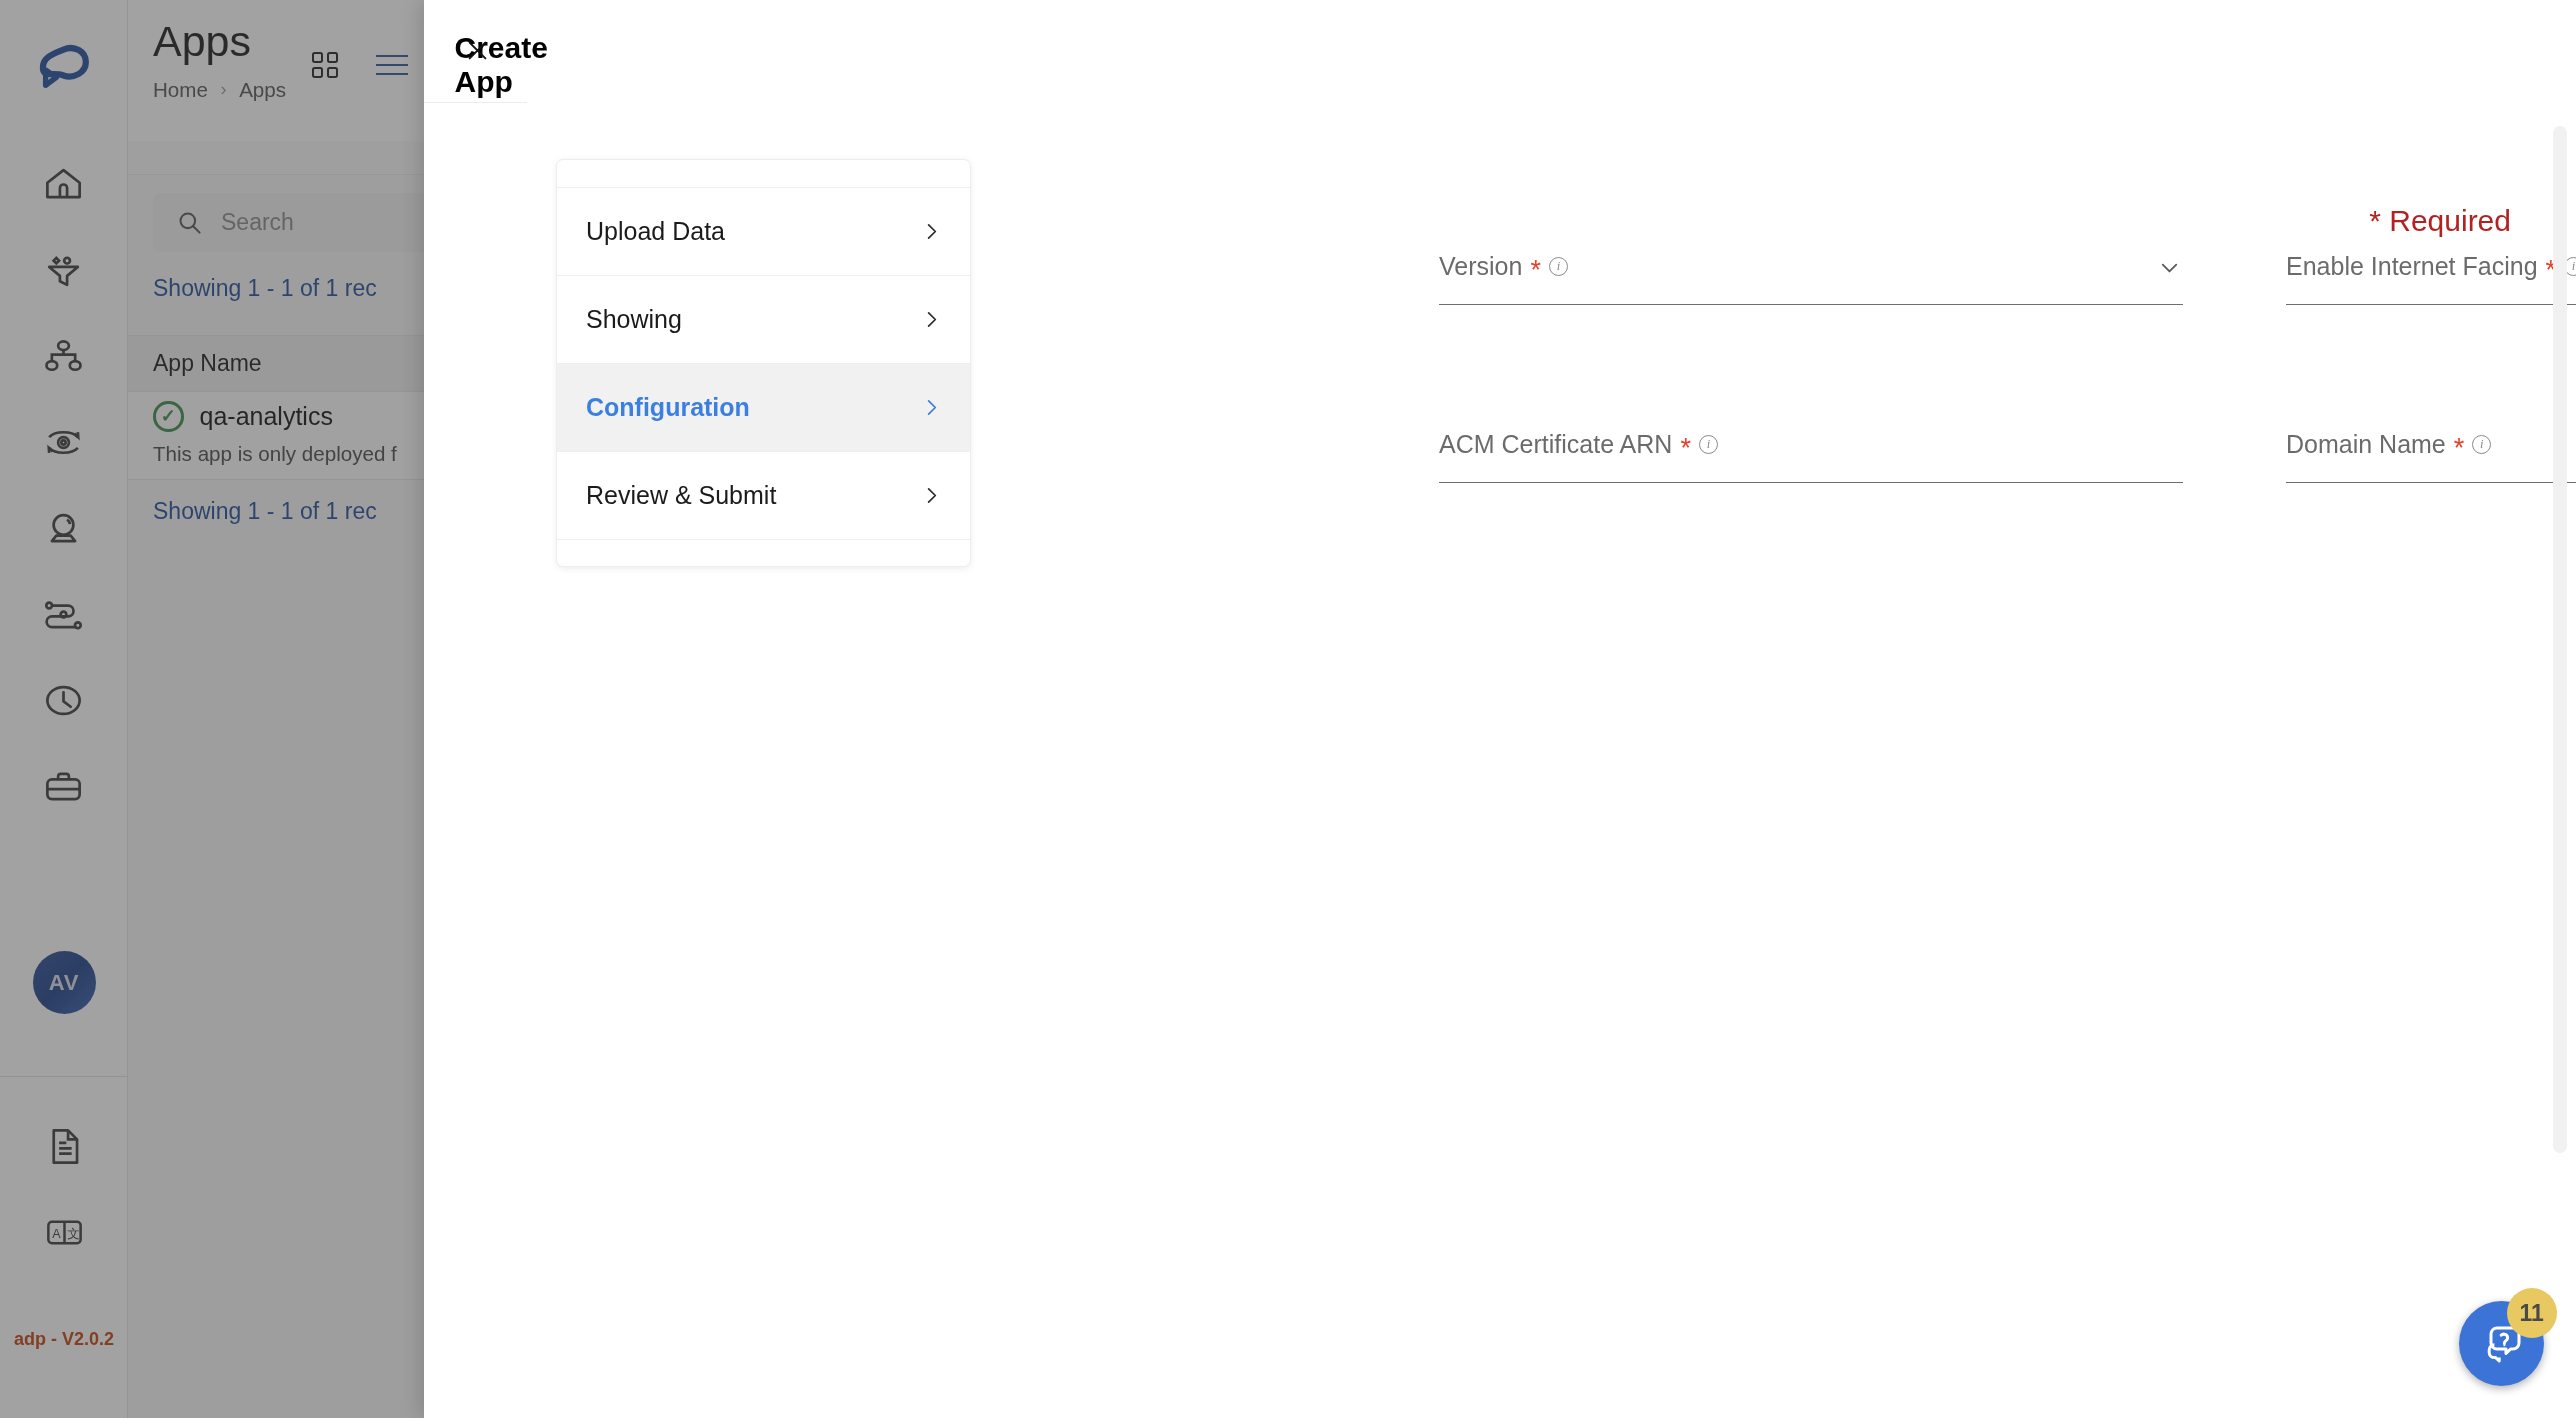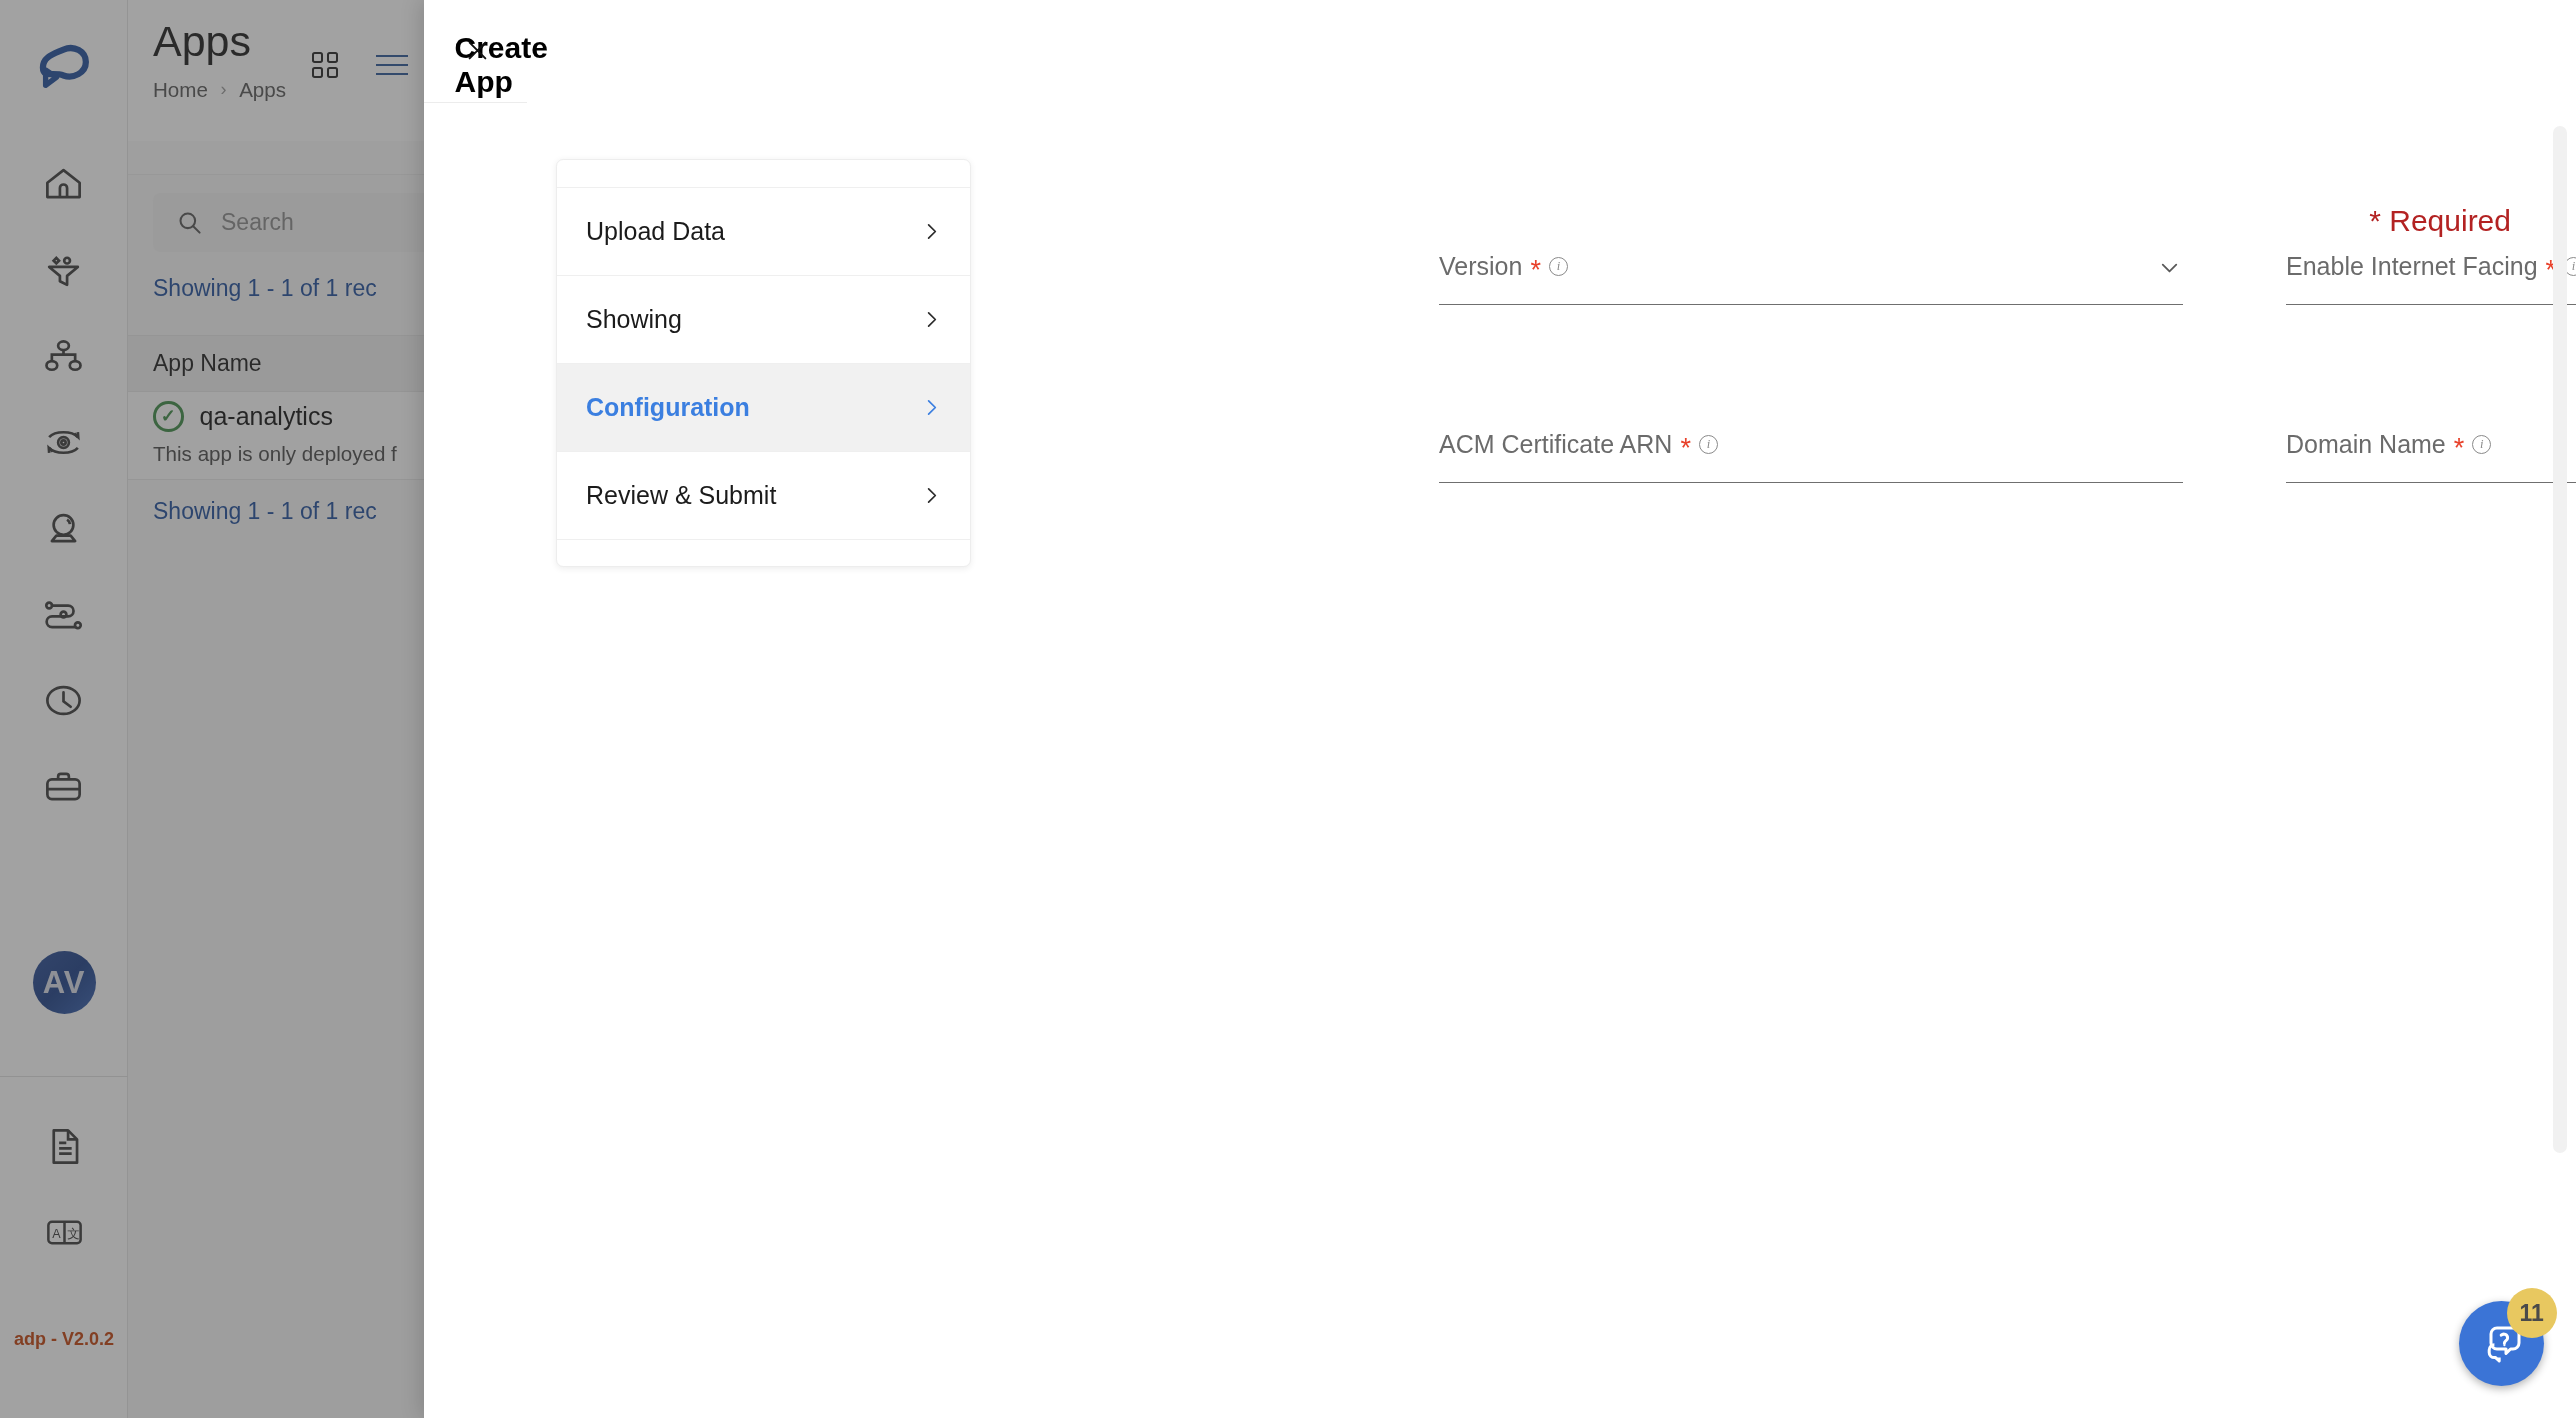--- a/index.html
+++ b/index.html
@@ -28,21 +28,21 @@
   }
   .nav-icons { display: flex; flex-direction: column; align-items: center; gap: 0; }
   .nav-icon {
     width: 86px; height: 86px;
     display: flex; align-items: center; justify-content: center;
   }
   .nav-icon svg { width: 43px; height: 43px; }
   .avatar {
     width: 63px; height: 63px; border-radius: 50%;
     background: linear-gradient(135deg, #2b4d96 0%, #1c3f87 50%, #3560b0 100%);
-    color: #d8dde8; font-size: 31px; font-weight: 600;
+    color: #d8dde8; font-size: 22px; font-weight: 600;
     display: flex; align-items: center; justify-content: center;
     letter-spacing: 0.9px;
   }
   .avatar-block {
     position: absolute; top: 951px; left: 0; width: 128px;
     display: flex; justify-content: center;
   }
   .sb-divider {
     position: absolute; top: 1076px; left: 0; width: 128px;
     height: 0.9px; background: #e0e0e0;

